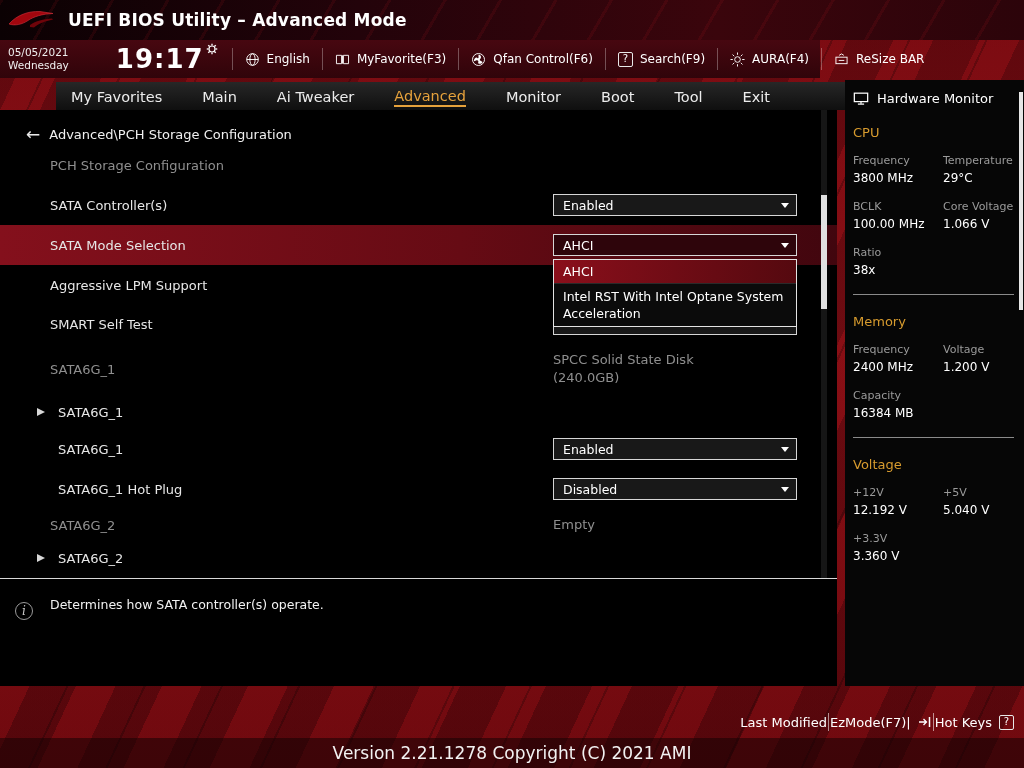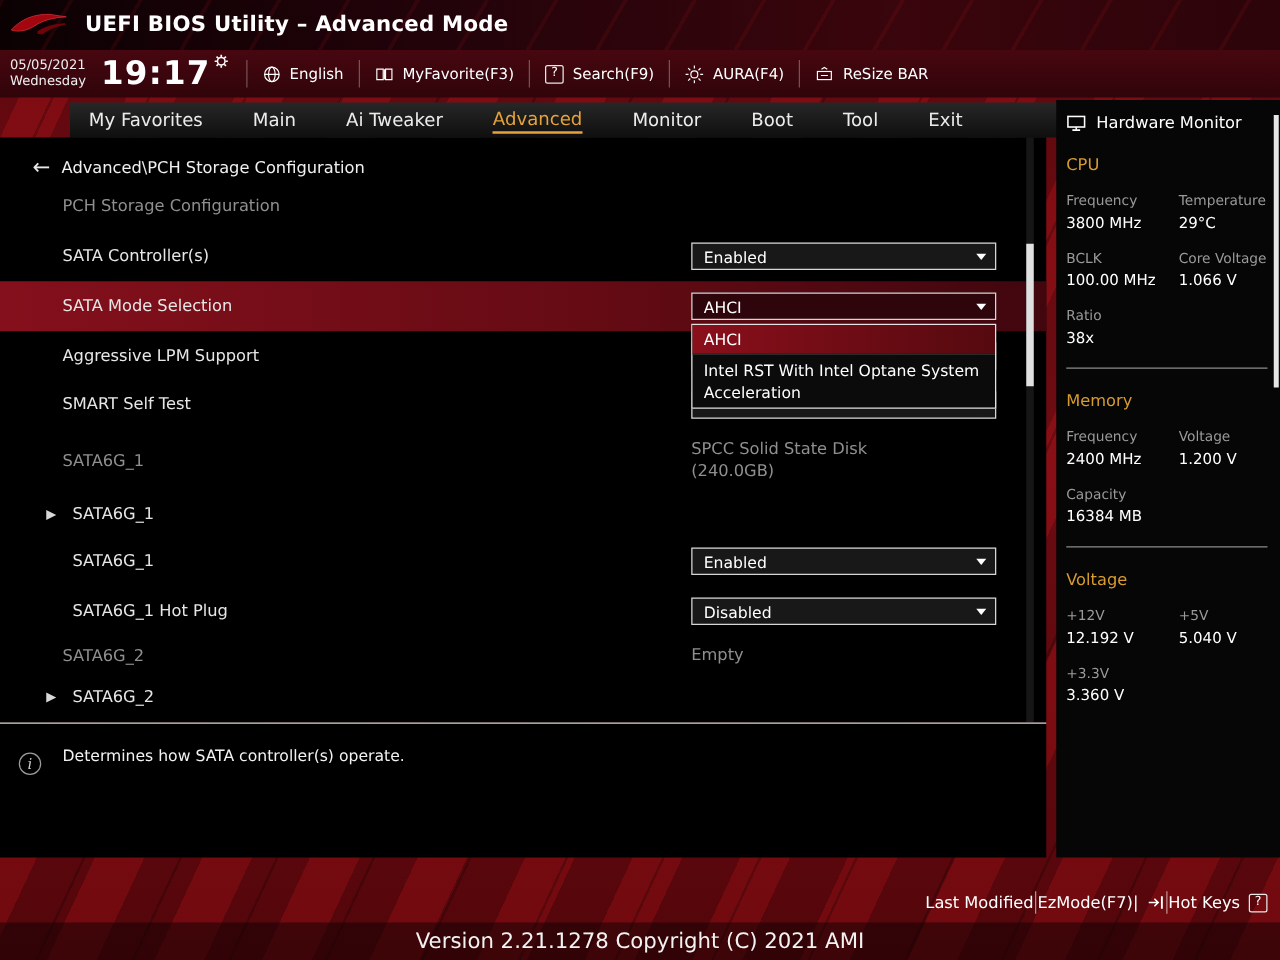--- a/index.html
+++ b/index.html
@@ -13,26 +13,26 @@
       linear-gradient(180deg,#6d0a10,#821016 45%,#5b070c);
   }
   
   .titlebar{position:absolute;left:0;top:0;width:1024px;height:40px;
     background:
       repeating-linear-gradient(120deg, rgba(210,25,35,.10) 0 3px, transparent 3px 48px),
       linear-gradient(90deg,#0b0103,#23030a 35%,#3a050c 70%,#2c040a);
     display:flex;align-items:center;gap:14px;padding-left:8px;}
   .app-title{font-size:17px;font-weight:600;letter-spacing:.2px;color:#fff;}
   
-  .infobar{position:absolute;left:0;top:40px;width:1024px;height:38px;
+  .infobar{position:absolute;left:0;top:40px;width:820px;height:38px;
     background:linear-gradient(180deg,#470710,#30040a);
     display:flex;align-items:center;padding:0 8px;font-size:12px;}
   .date-block{font-size:10.5px;line-height:13px;color:#efefef;margin-right:12px;}
   .time-block{display:flex;align-items:flex-start;padding-right:14px;}
-  .time-val{font-size:26px;font-weight:600;line-height:30px;letter-spacing:1px;}
+  .time-val{font-size:26px;font-weight:600;line-height:30px;letter-spacing:1px;margin-left:35px;}
   .time-gear{margin:-1px 0 0 2px;}
   .tb-item{display:flex;align-items:center;gap:7px;padding:0 12px;height:22px;
     border-left:1px solid rgba(255,255,255,.30);cursor:default;white-space:nowrap;}
   .qbox{display:inline-flex;align-items:center;justify-content:center;width:15px;height:15px;
     border:1px solid #e8e8e8;border-radius:2px;font-size:10px;line-height:1;color:#fff;}
   
   .tabs{position:absolute;left:28px;top:82px;width:809px;height:28px;
     background:linear-gradient(180deg,#272727,#0f0f0f);
     display:flex;align-items:center;padding-left:15px;margin-left:28px;}
   .tab{font-size:14.5px;color:#ececec;margin-right:40px;padding:2px 0 1px;cursor:default;}
@@ -145,20 +145,30 @@
     <div class="tb-item">
       <span>
         <svg width="15" height="13" viewBox="0 0 16 14">
             <path d="M1.5 2.5 h5.5 v9 h-5.5 z M9 2.5 h5.5 v9 h-5.5 z" fill="none" stroke="#fff"></path>
             <line x1="8" y1="2.5" x2="8" y2="11.5" stroke="#fff"></line>
           </svg>
       </span>
       <span>MyFavorite(F3)</span>
     </div>
     <div class="tb-item">
+      <span>
+        <svg width="15" height="15" viewBox="0 0 16 16">
+            <circle cx="8" cy="8" r="6.4" fill="none" stroke="#fff"></circle>
+            <circle cx="8" cy="8" r="1.5" fill="#fff"></circle>
+            <path d="M8 2.6 A3 3 0 0 1 10.4 6.8 L8 8 Z M3.3 9.8 A3 3 0 0 1 6.3 5.9 L8 8 Z M12.4 10.6 A3 3 0 0 1 7.6 11.9 L8 8 Z" fill="#fff"></path>
+          </svg>
+      </span>
+      <span>Qfan Control(F6)</span>
+    </div>
+    <div class="tb-item">
       <span class="qbox">?</span>
       <span>Search(F9)</span>
     </div>
     <div class="tb-item">
       <span>
         <svg width="15" height="15" viewBox="0 0 16 16">
             <circle cx="8" cy="8" r="3" fill="none" stroke="#fff"></circle>
             <g stroke="#fff">
               <line x1="8" y1="0.5" x2="8" y2="3"></line>
               <line x1="8" y1="13" x2="8" y2="15.5"></line>

